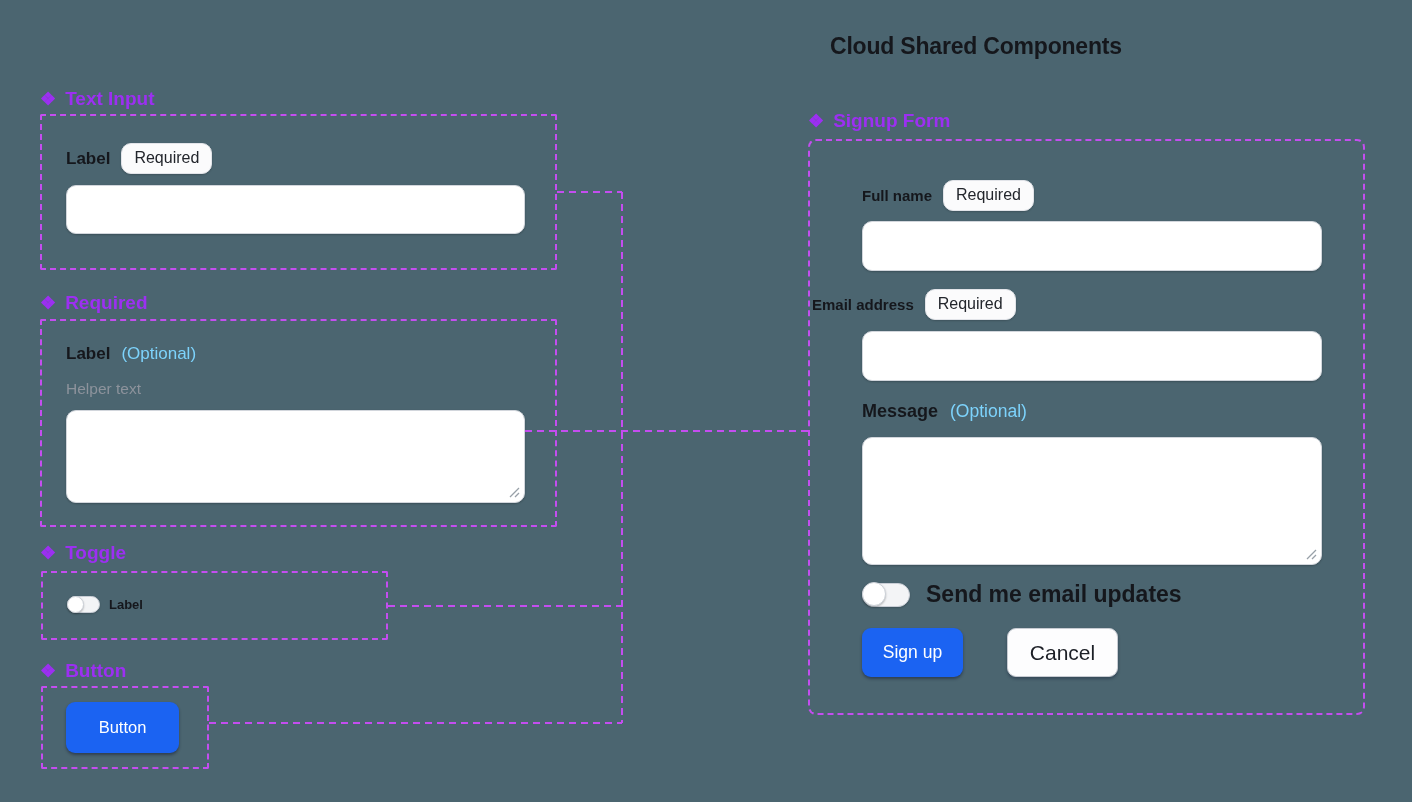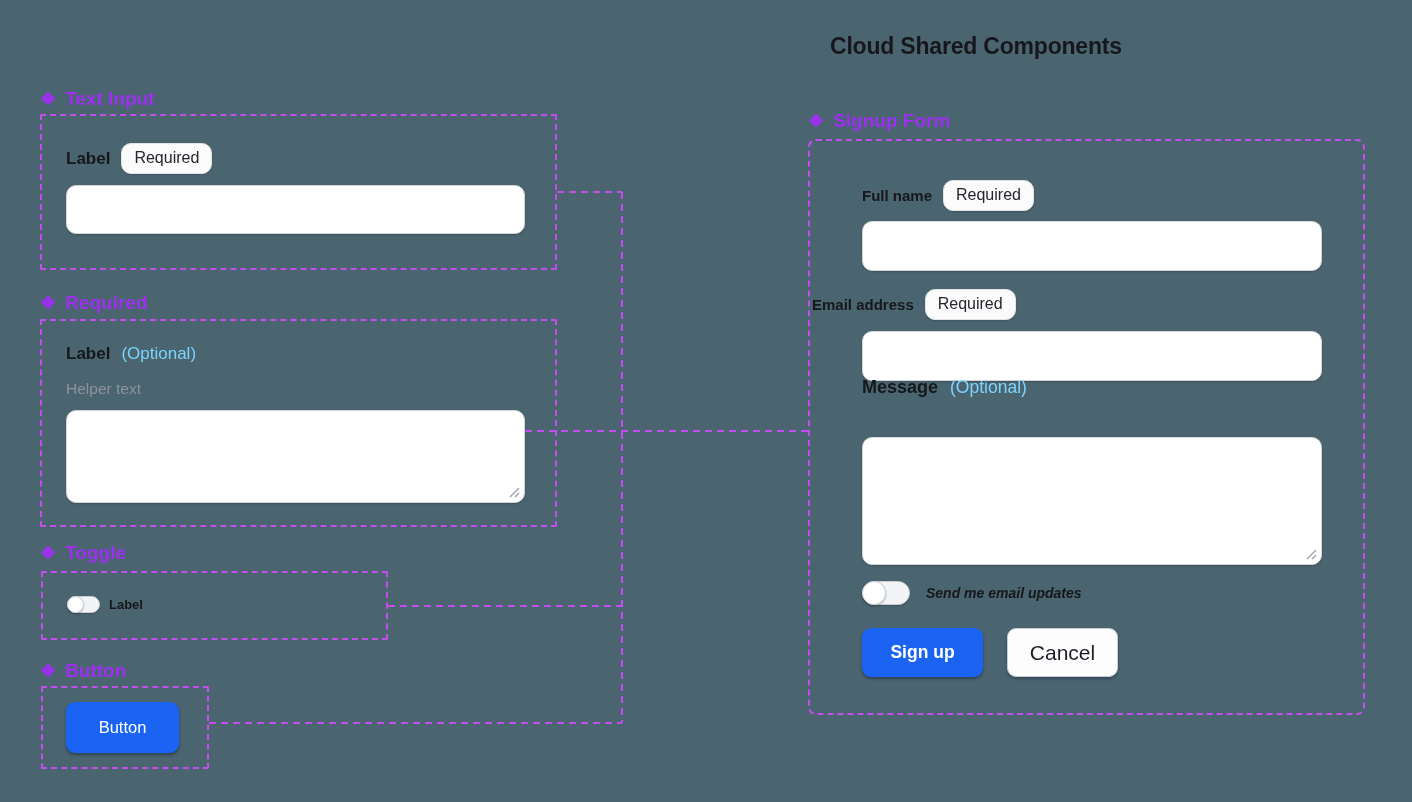--- a/index.html
+++ b/index.html
@@ -80,21 +80,21 @@
     background:#ffffff;border:1px solid #ccd1d8;border-radius:50%;
     box-shadow:0 1px 2px rgba(0,0,0,.25);
     box-sizing:border-box;
   }
   .toggle.small{width:33px;height:17px;}
   .toggle.small .knob{width:17px;height:17px;}
   .toggle.big{width:48px;height:24px;}
   .toggle.big .knob{width:24px;height:24px;}
 
   .tog-lbl-small{color:#15171c;font-size:13px;font-weight:700;}
-  .tog-lbl-big{color:#15171c;font-size:14px;font-weight:700;font-style:italic;}
+  .tog-lbl-big{color:#15171c;font-size:23px;font-weight:700;}
 
   svg.connectors{position:absolute;left:0;top:0;pointer-events:none;}
 </style>
 </head>
 <body>
 
 <div class="canvas">
 
   <svg class="connectors" width="1412" height="802" viewBox="0 0 1412 802">
     <g stroke="#c44df0" stroke-width="2" fill="none" stroke-dasharray="7 5">
@@ -173,34 +173,34 @@
   </div>
 
   <div class="abs field-row" style="left:812px;top:289px;">
     <span class="lbl sz-l">Email address</span>
     <span class="badge">Required</span>
   </div>
   <div class="tf-wrap" style="left:862px;top:331px;width:460px;height:50px;">
     <input class="tf" type="text" value="" style="">
   </div>
 
-  <div class="abs field-row" style="left:862px;top:377px;gap:12px;">
+  <div class="abs field-row" style="left:862px;top:401px;gap:12px;">
     <span class="lbl sz-l" style="font-size:18px;">Message</span>
     <span class="muted" style="font-size:17.5px;">(Optional)</span>
   </div>
   <div class="tf-wrap" style="left:862px;top:437px;width:460px;height:128px;">
     <textarea class="tf" style=""></textarea>
     <svg class="rz" width="12" height="12" viewBox="0 0 12 12">
       <path d="M11 2 L2 11 M11 7 L7 11" stroke="#98a0a8" stroke-width="1.3" fill="none"></path>
     </svg>
   </div>
 
   <div class="abs field-row" style="left:862px;top:581px;gap:16px;">
     <span class="toggle big">
         <span class="knob"></span>
       </span>
     <span class="tog-lbl-big">Send me email updates</span>
   </div>
 
-  <button class="abs btn primary" style="left:862px;top:628px;width:121px;height:49px;font-size:17.5px;font-weight:bold;">Sign up</button>
+  <button class="abs btn primary" style="left:862px;top:628px;width:101px;height:49px;font-size:17.5px;">Sign up</button>
   <button class="abs btn secondary" style="left:1007px;top:628px;width:111px;height:49px;font-size:21px;">Cancel</button>
 
 </div>
 
 </body></html>

